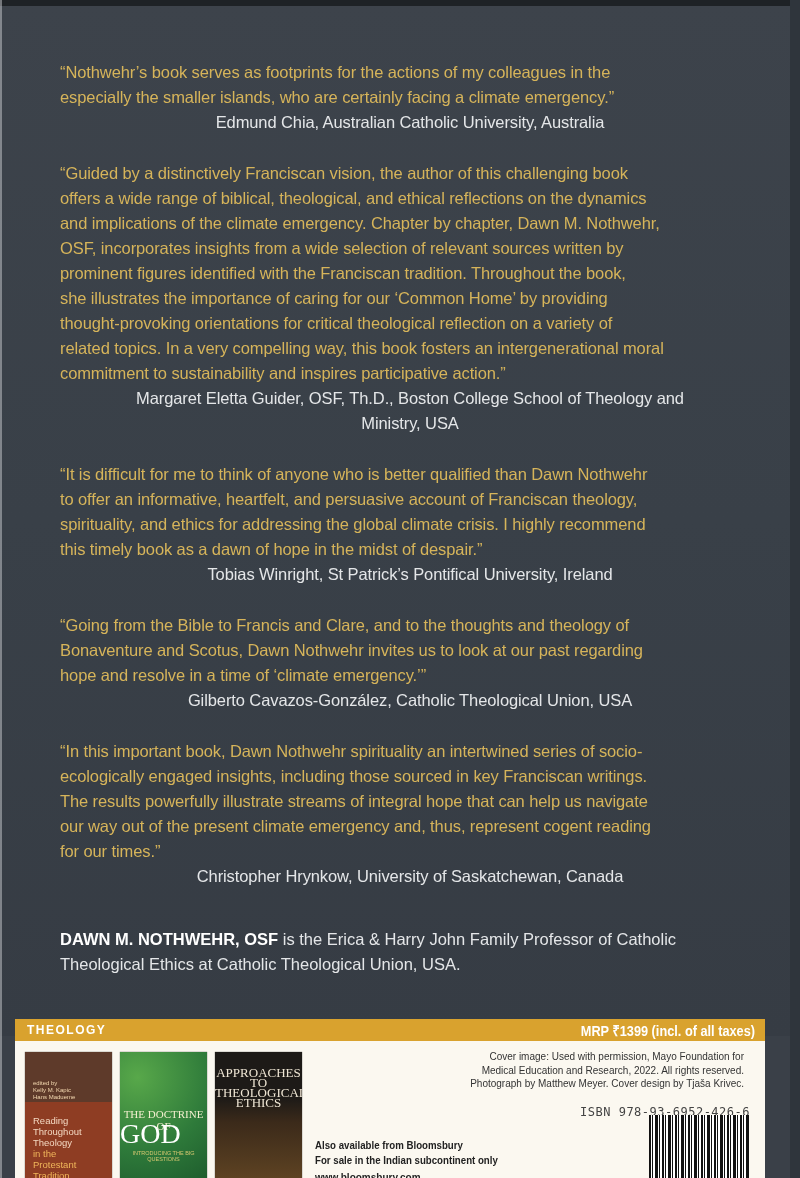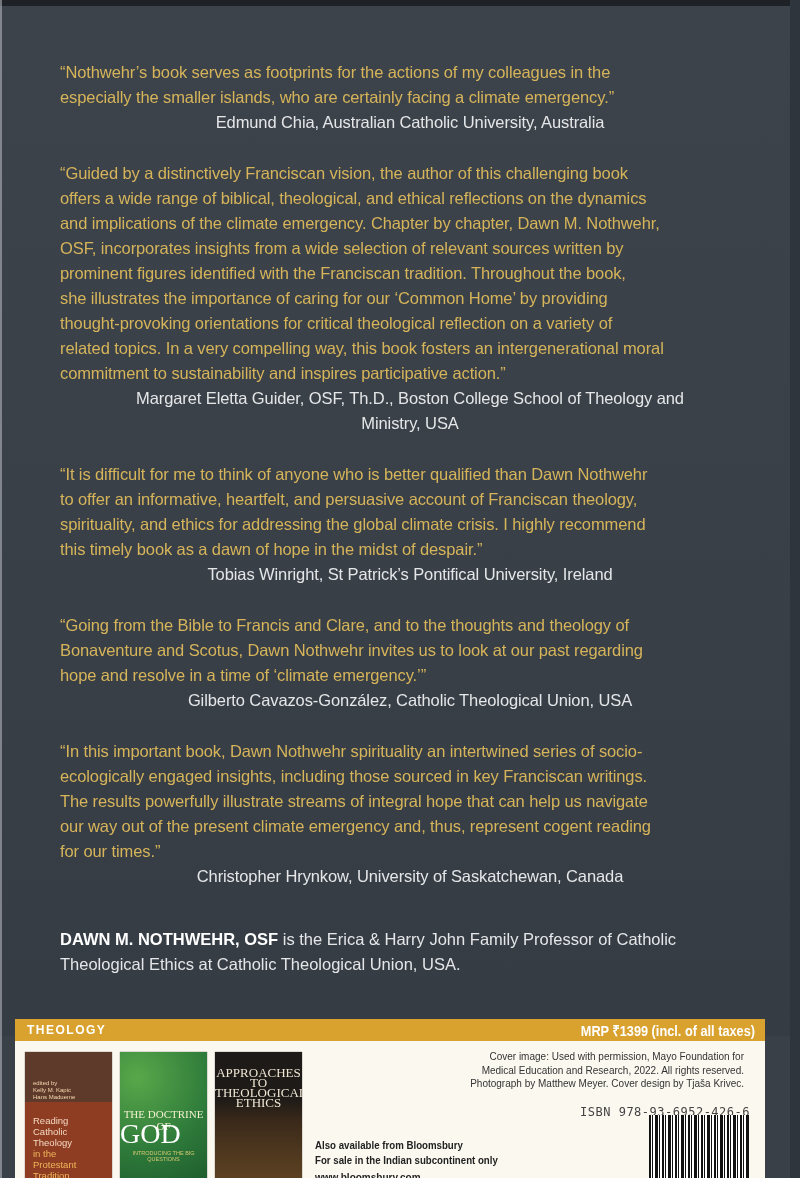--- a/index.html
+++ b/index.html
@@ -123,21 +123,21 @@
 
     <div class="books">
       <div class="book b1">
         <div class="ed">
           <div>edited by</div>
           <div>Kelly M. Kapic</div>
           <div>Hans Madueme</div>
         </div>
         <div class="t">
           <div>Reading</div>
-          <div>Catholic</div>
+          <div>Throughout</div>
           <div>Theology</div>
           <div class="y">in the</div>
           <div class="y">Protestant</div>
           <div class="y">Tradition</div>
         </div>
       </div>
       <div class="book b2">
         <div class="t1">THE DOCTRINE OF</div>
         <div class="t2">GOD</div>
         <div class="t3">INTRODUCING THE BIG QUESTIONS</div>

